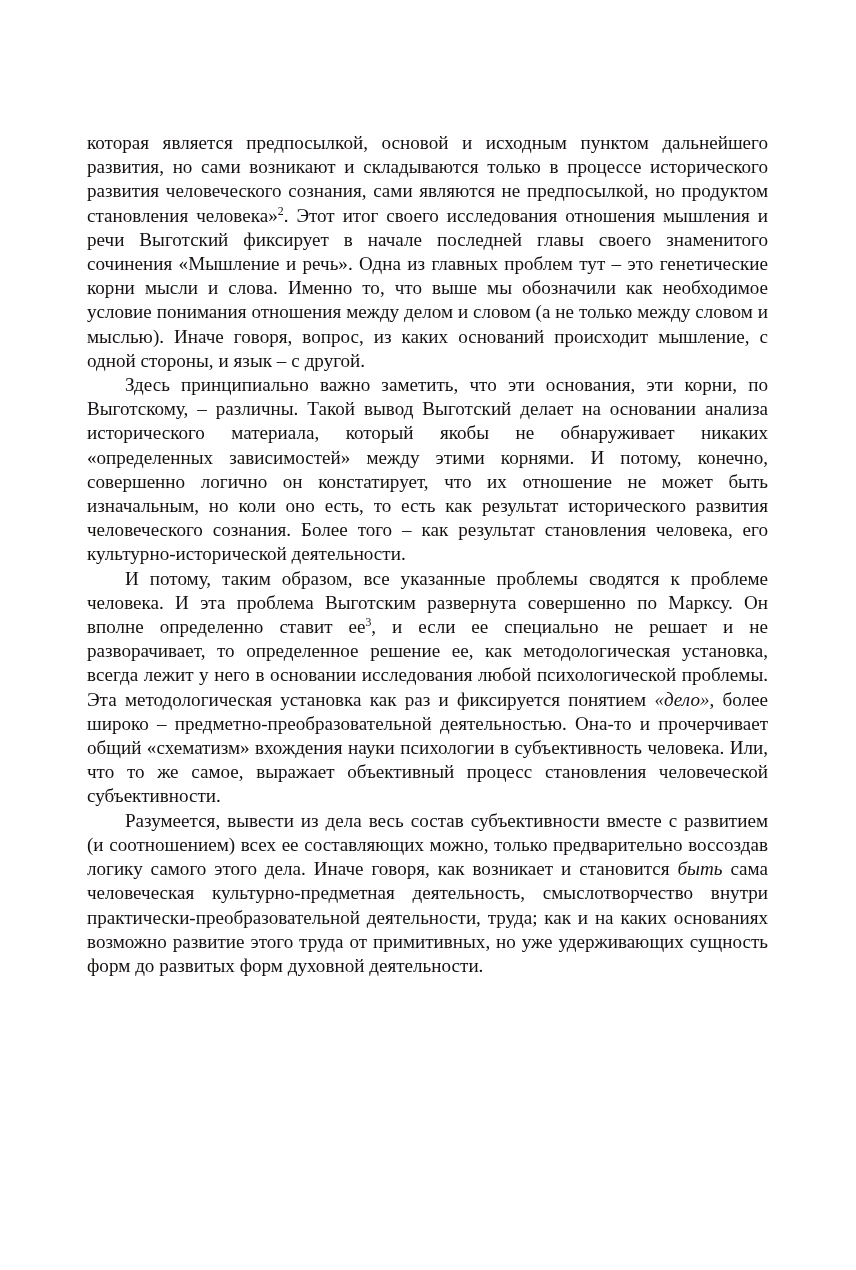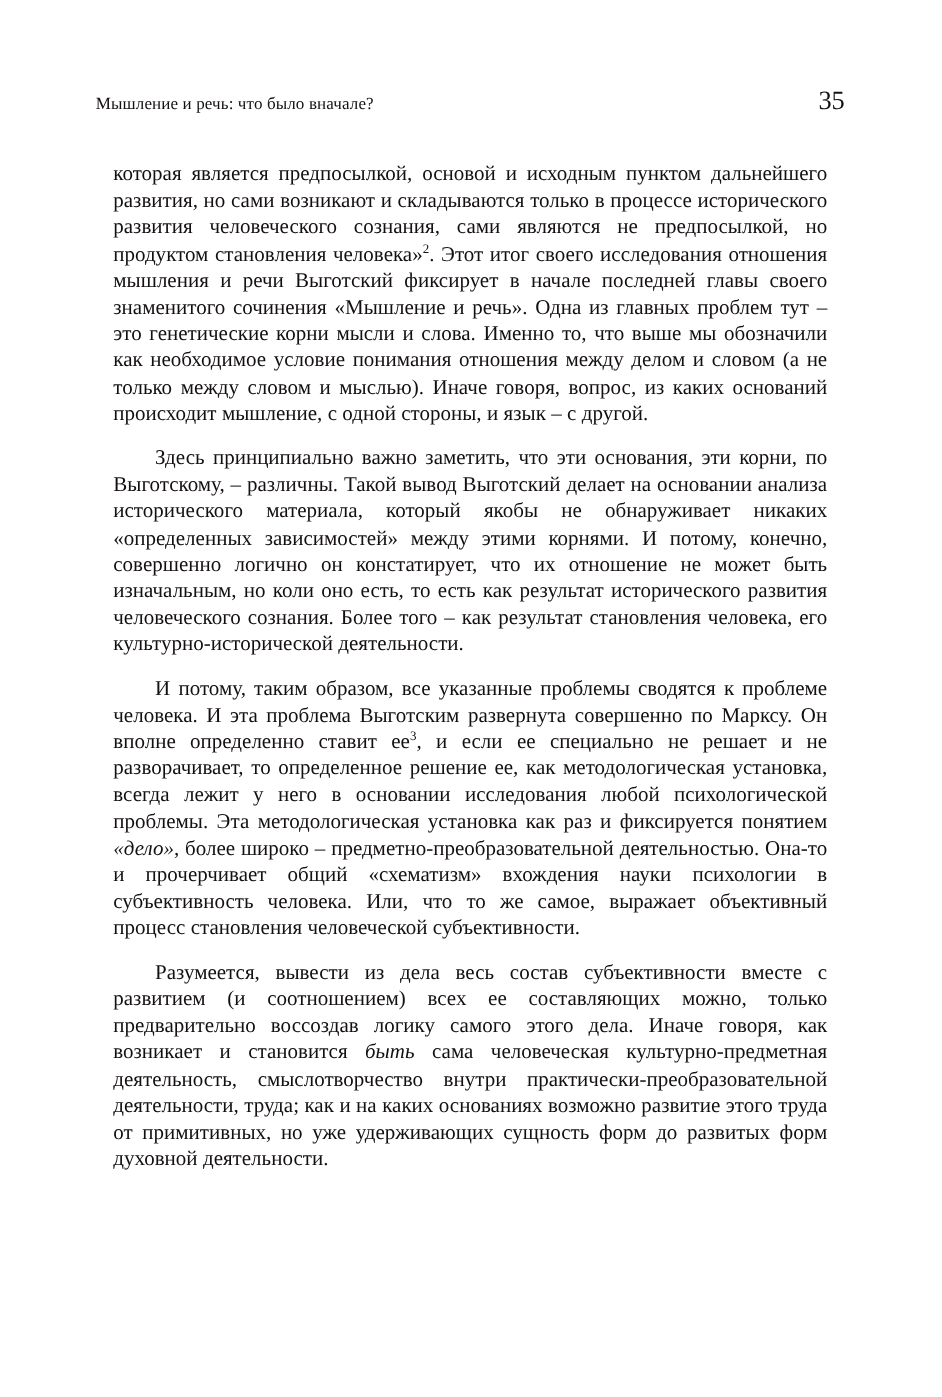--- a/index.html
+++ b/index.html
@@ -36,21 +36,21 @@
     color: #14100f;
     line-height: 1;
   }
   .textblock {
     position: absolute;
     left: 87px;
     top: 131px;
     width: 681px;
   }
   .para {
-    margin: 16px;
+    margin: 0;
     font-size: 19.1px;
     line-height: 24.2px;
     text-align: justify;
     text-align-last: left;
     text-indent: 38px;
     hyphens: manual;
     word-spacing: 0.1px;
   }
   .para.noindent {
     text-indent: 0;
@@ -61,24 +61,20 @@
     font-size: 0.62em;
     vertical-align: super;
     line-height: 0;
   }
 </style>
 </head>
 <body>
 
 <div class="page">
 
-  <div class="running-head">
-    <div class="running-head-title">Мышление и речь: что было вначале?</div>
-    <div class="folio">35</div>
-  </div>
 
   <div class="textblock">
       <p class="para noindent"><span>которая является предпосылкой, основой и исходным пунктом дальнейшего развития, но сами возникают и складываются только в процессе исторического развития человеческого сознания, сами являются не предпосылкой, но продуктом становления человека»</span><sup>2</sup><span>. Этот итог своего исследования отношения мышления и речи Выготский фиксирует в начале последней главы своего знаменитого сочинения «Мышление и речь». Одна из главных проблем тут – это генетические корни мысли и слова. Именно то, что выше мы обозначили как необходимое условие понимания отношения между делом и словом (а не только между словом и мыслью). Иначе говоря, вопрос, из каких оснований происходит мышление, с одной стороны, и язык – с другой.</span></p>
       <p class="para"><span>Здесь принципиально важно заметить, что эти основания, эти корни, по Выготскому, – различны. Такой вывод Выготский делает на основании анализа исторического материала, который якобы не обнаруживает никаких «определенных зависимостей» между этими корнями. И потому, конечно, совершенно логично он констатирует, что их отношение не может быть изначальным, но коли оно есть, то есть как результат исторического развития человеческого сознания. Более того – как результат становления человека, его культурно-исторической деятельности.</span></p>
       <p class="para"><span>И потому, таким образом, все указанные проблемы сводятся к проблеме человека. И эта проблема Выготским развернута совершенно по Марксу. Он вполне определенно ставит ее</span><sup>3</sup><span>, и если ее специально не решает и не разворачивает, то определенное решение ее, как методологическая установка, всегда лежит у него в основании исследования любой психологической проблемы. Эта методологическая установка как раз и фиксируется понятием </span><em>«дело»</em><span>, более широко – предметно-преобразовательной деятельностью. Она-то и прочерчивает общий «схематизм» вхождения науки психологии в субъективность человека. Или, что то же самое, выражает объективный процесс становления человеческой субъективности.</span></p>
       <p class="para"><span>Разумеется, вывести из дела весь состав субъективности вместе с развитием (и соотношением) всех ее составляющих можно, только предварительно воссоздав логику самого этого дела. Иначе говоря, как возникает и становится </span><em>быть</em><span> сама человеческая культурно-предметная деятельность, смыслотворчество внутри практически-преобразовательной деятельности, труда; как и на каких основаниях возможно развитие этого труда от примитивных, но уже удерживающих сущность форм до развитых форм духовной деятельности.</span></p>
     </div>
 
 </div>
 

